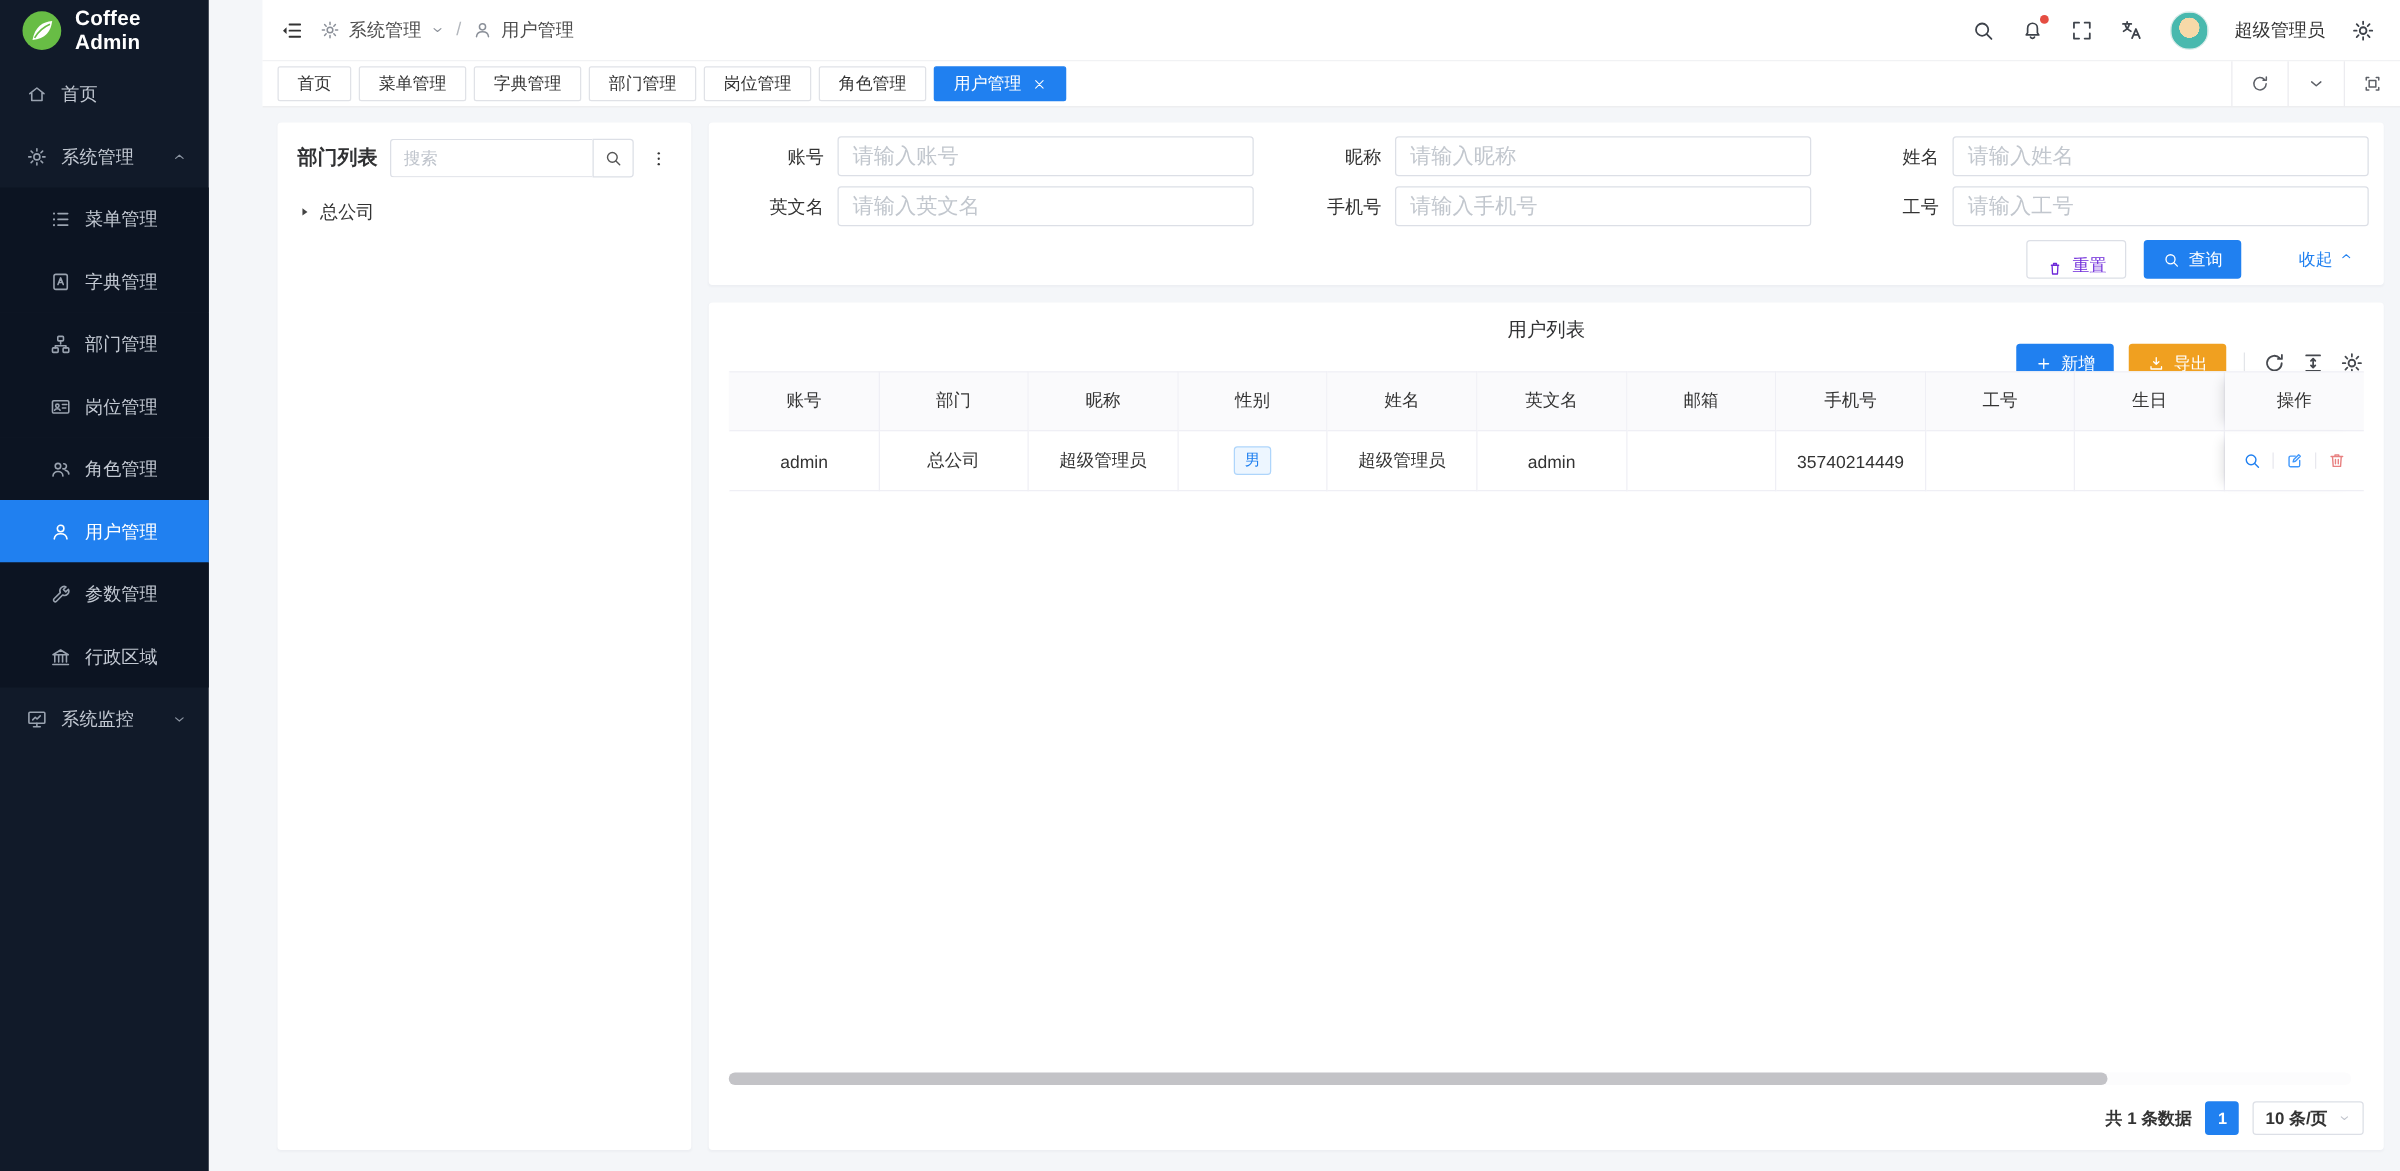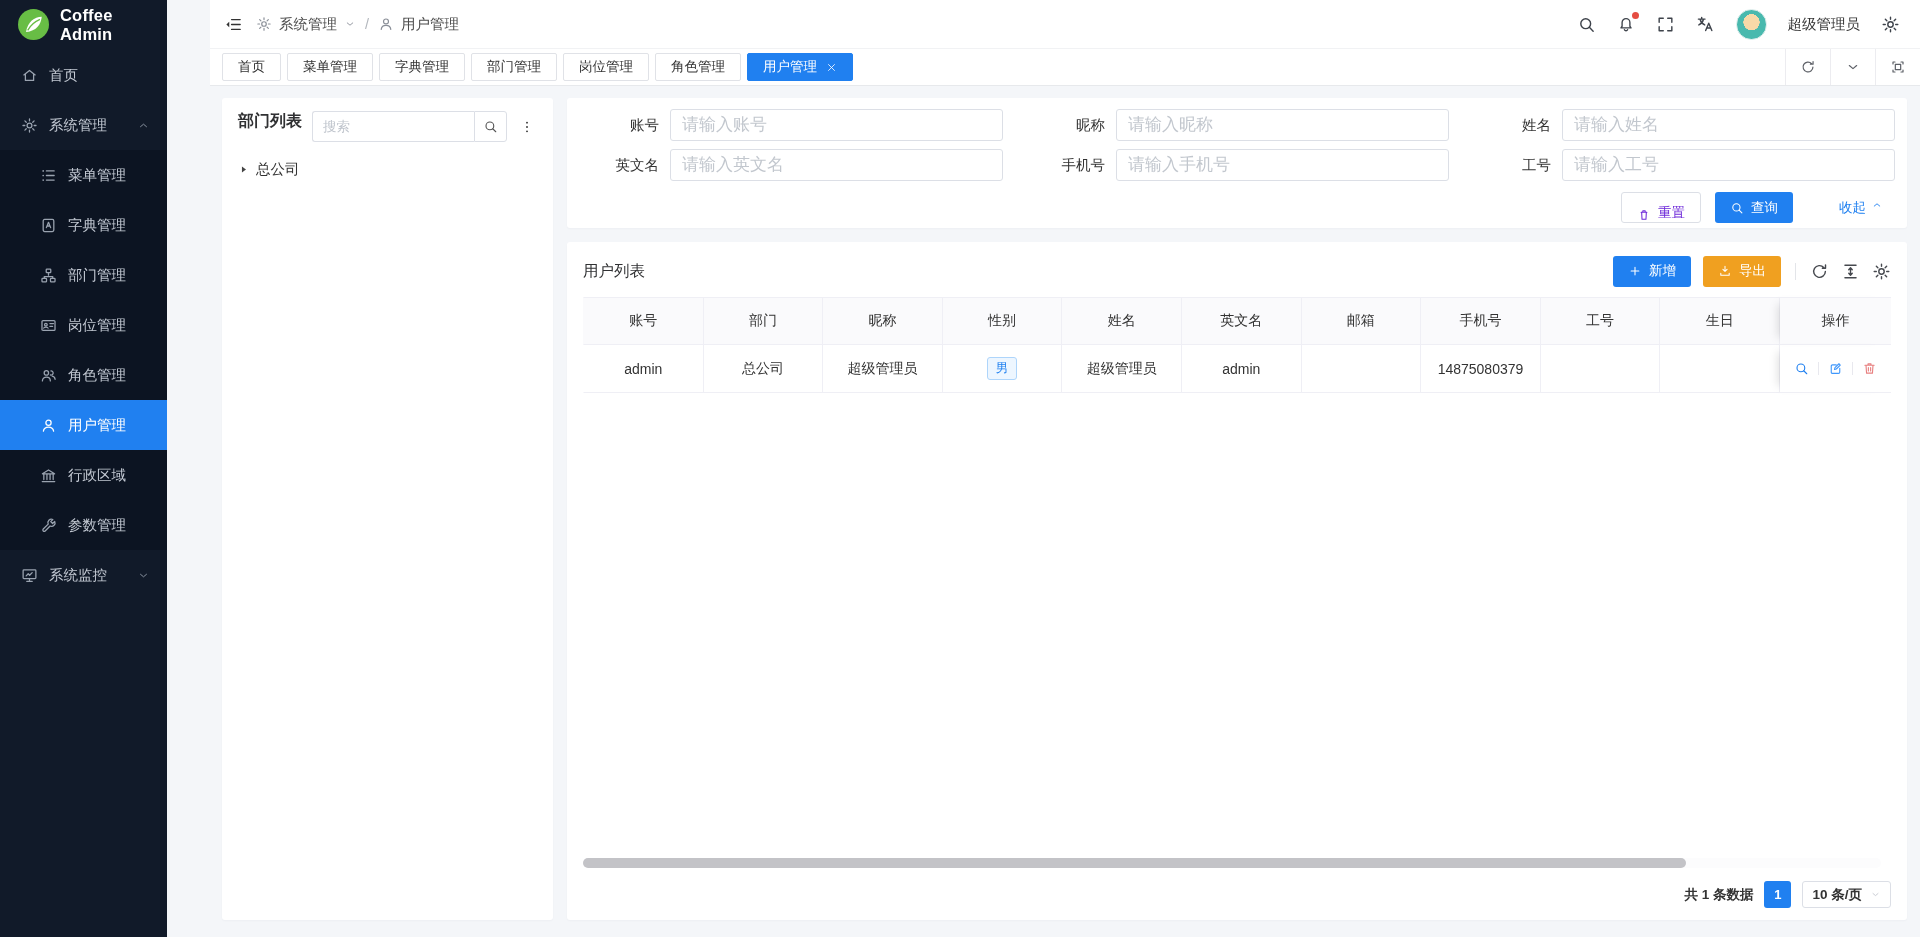--- a/index.html
+++ b/index.html
@@ -59,21 +59,21 @@
     justify-content:center; color:#5d6067; cursor:pointer; }
   .tabtool .ic { width:16px; height:16px; }
 
   
   .content { position:absolute; top:87px; left:0; right:0; bottom:0;
     padding:11px 13px 17px 12px; display:flex; gap:14px; }
   .card { background:#fff; border-radius:3px; box-shadow:0 1px 2px rgba(20,30,50,.03); }
 
   
   .dept-card { width:331px; padding:13px 16px; flex:none; display:flex; flex-direction:column; }
-  .dept-head { display:flex; gap:10px; }
+  .dept-head { display:flex; align-items:center; gap:10px; }
   .dept-title { font-size:16px; font-weight:bold; color:#303133; white-space:nowrap; }
   .dept-search { flex:1; display:flex; min-width:0; }
   .dept-search input { flex:1; min-width:0; height:31px; border:1px solid #dcdfe6; border-right:none;
     border-radius:3px 0 0 3px; padding:0 10px; font-size:13.5px; color:#333; outline:none; }
   .dept-search input::placeholder { color:#bfc4cc; }
   .dept-search-btn { width:33px; height:31px; border:1px solid #dcdfe6; border-radius:0 3px 3px 0;
     background:#fff; display:flex; align-items:center; justify-content:center; color:#555; cursor:pointer; }
   .dept-search-btn .ic { width:15px; height:15px; }
   .dots-btn { width:20px; height:31px; display:flex; align-items:center; justify-content:center;
     color:#333; cursor:pointer; }
@@ -101,21 +101,21 @@
   .btn .ic { width:14px; height:14px; }
   .btn-plain { background:#fff; border:1px solid #dcdfe6; color:#6d28d9;align-items:flex-end; }
   .btn-primary { background:var(--primary,#2080f0); color:#fff; }
   .btn-warning { background:var(--warning,#f0a020); color:#fff; }
   .collapse-link { display:inline-flex; align-items:flex-start; gap:5px; color:var(--primary,#2080f0);
     font-size:13.5px; cursor:pointer;margin-left:32px; }
   .collapse-link .ic { width:12px; height:12px; }
 
   
   .table-card { flex:1; padding:12px 16px 12px 16px; display:flex; flex-direction:column; min-height:0; }
-  .table-head { display:flex; align-items:center; height:34px; }
+  .table-head { display:flex; align-items:center; height:34px;flex-direction:column; }
   .table-title { font-size:15.5px; color:#303133; font-weight:500; }
   .table-tools { margin-left:auto; display:flex; align-items:center; gap:12px; }
   .vdiv { width:1px; height:17px; background:#e3e5e9; margin:0 2px; }
   .tool-icon { width:19px; height:19px; color:#46494f; cursor:pointer; }
 
   .grid-table { margin-top:9px; }
   .trow { display:flex; }
   .th,.td { flex:1; min-width:0; height:48px; display:flex; align-items:center; justify-content:center;
     border-bottom:1px solid #efeff5; border-right:1px solid #efeff5; font-size:14px; color:#333;
     overflow:hidden; white-space:nowrap; }
@@ -232,32 +232,32 @@
           <svg viewBox="0 0 24 24" fill="none" stroke="currentColor" stroke-width="1.8" stroke-linecap="round" stroke-linejoin="round">
             <circle cx="12" cy="8.2" r="3.7"></circle>
             <path d="M4.8 20c.6-4.2 4.1-5.8 7.2-5.8s6.6 1.6 7.2 5.8"></path>
           </svg>
         </span>
         <span>用户管理</span>
       </div>
       <div class="menu-item sub">
         <span class="ic">
           <svg viewBox="0 0 24 24" fill="none" stroke="currentColor" stroke-width="1.8" stroke-linecap="round" stroke-linejoin="round">
+            <path d="M20.8 6.2a4.9 4.9 0 0 1-6.5 6.5l-7 7a1.9 1.9 0 0 1-2.7-2.7l7-7a4.9 4.9 0 0 1 6.5-6.5l-3 3 2.7 2.7 3-3z"></path>
+          </svg>
+        </span>
+        <span>参数管理</span>
+      </div>
+      <div class="menu-item sub">
+        <span class="ic">
+          <svg viewBox="0 0 24 24" fill="none" stroke="currentColor" stroke-width="1.8" stroke-linecap="round" stroke-linejoin="round">
             <path d="M3.4 9.6 12 4.2l8.6 5.4H3.4zM5.4 9.6v8.2M9.8 9.6v8.2M14.2 9.6v8.2M18.6 9.6v8.2M3.2 20.6h17.6"></path>
           </svg>
         </span>
         <span>行政区域</span>
-      </div>
-      <div class="menu-item sub">
-        <span class="ic">
-          <svg viewBox="0 0 24 24" fill="none" stroke="currentColor" stroke-width="1.8" stroke-linecap="round" stroke-linejoin="round">
-            <path d="M20.8 6.2a4.9 4.9 0 0 1-6.5 6.5l-7 7a1.9 1.9 0 0 1-2.7-2.7l7-7a4.9 4.9 0 0 1 6.5-6.5l-3 3 2.7 2.7 3-3z"></path>
-          </svg>
-        </span>
-        <span>参数管理</span>
       </div>
       <div class="menu-item">
         <span class="ic">
           <svg viewBox="0 0 24 24" fill="none" stroke="currentColor" stroke-width="1.8" stroke-linecap="round" stroke-linejoin="round">
             <rect x="3" y="4" width="18" height="12.4" rx="1.2"></rect>
             <path d="M7.3 12.6l2.9-3 2 2 3.6-3.6M12 16.4v3M8.2 20.4h7.6"></path>
           </svg>
         </span>
         <span>系统监控</span>
         <span class="ic chev">
@@ -547,21 +547,21 @@
               <div class="trow">
                 <div class="td">admin</div>
                 <div class="td">总公司</div>
                 <div class="td">超级管理员</div>
                 <div class="td">
                   <span class="tag-male">男</span>
                 </div>
                 <div class="td">超级管理员</div>
                 <div class="td">admin</div>
                 <div class="td"></div>
-                <div class="td">14875080379</div>
+                <div class="td">35740214449</div>
                 <div class="td"></div>
                 <div class="td"></div>
                 <div class="td fixed-col">
                   <span class="row-actions">
                     <span class="ic" style="color: rgb(32, 128, 240);">
                       <svg viewBox="0 0 24 24" fill="none" stroke="currentColor" stroke-width="1.8" stroke-linecap="round" stroke-linejoin="round">
                         <circle cx="11" cy="11" r="6.2"></circle>
                         <path d="M15.6 15.6 20.4 20.4"></path>
                       </svg>
                     </span>

